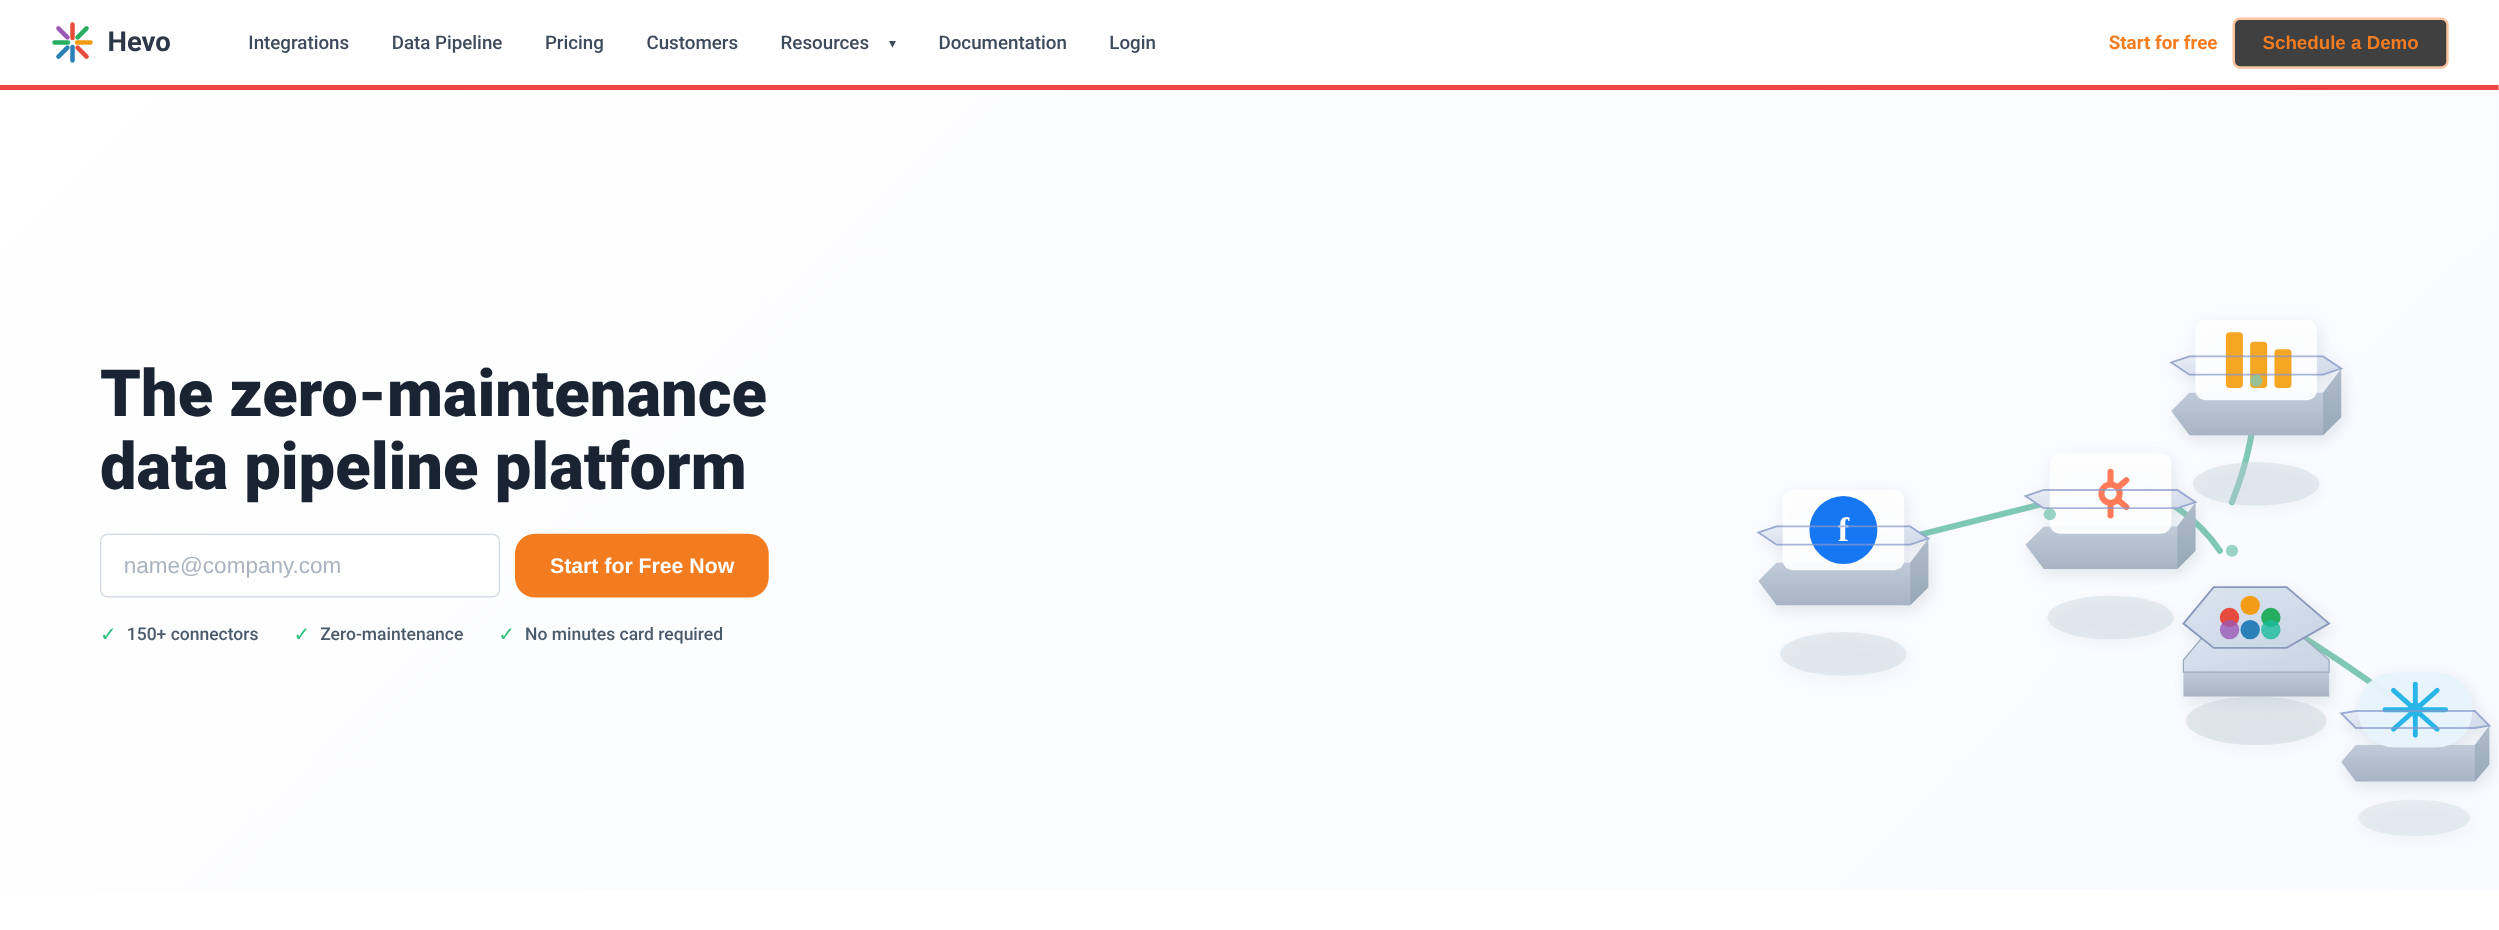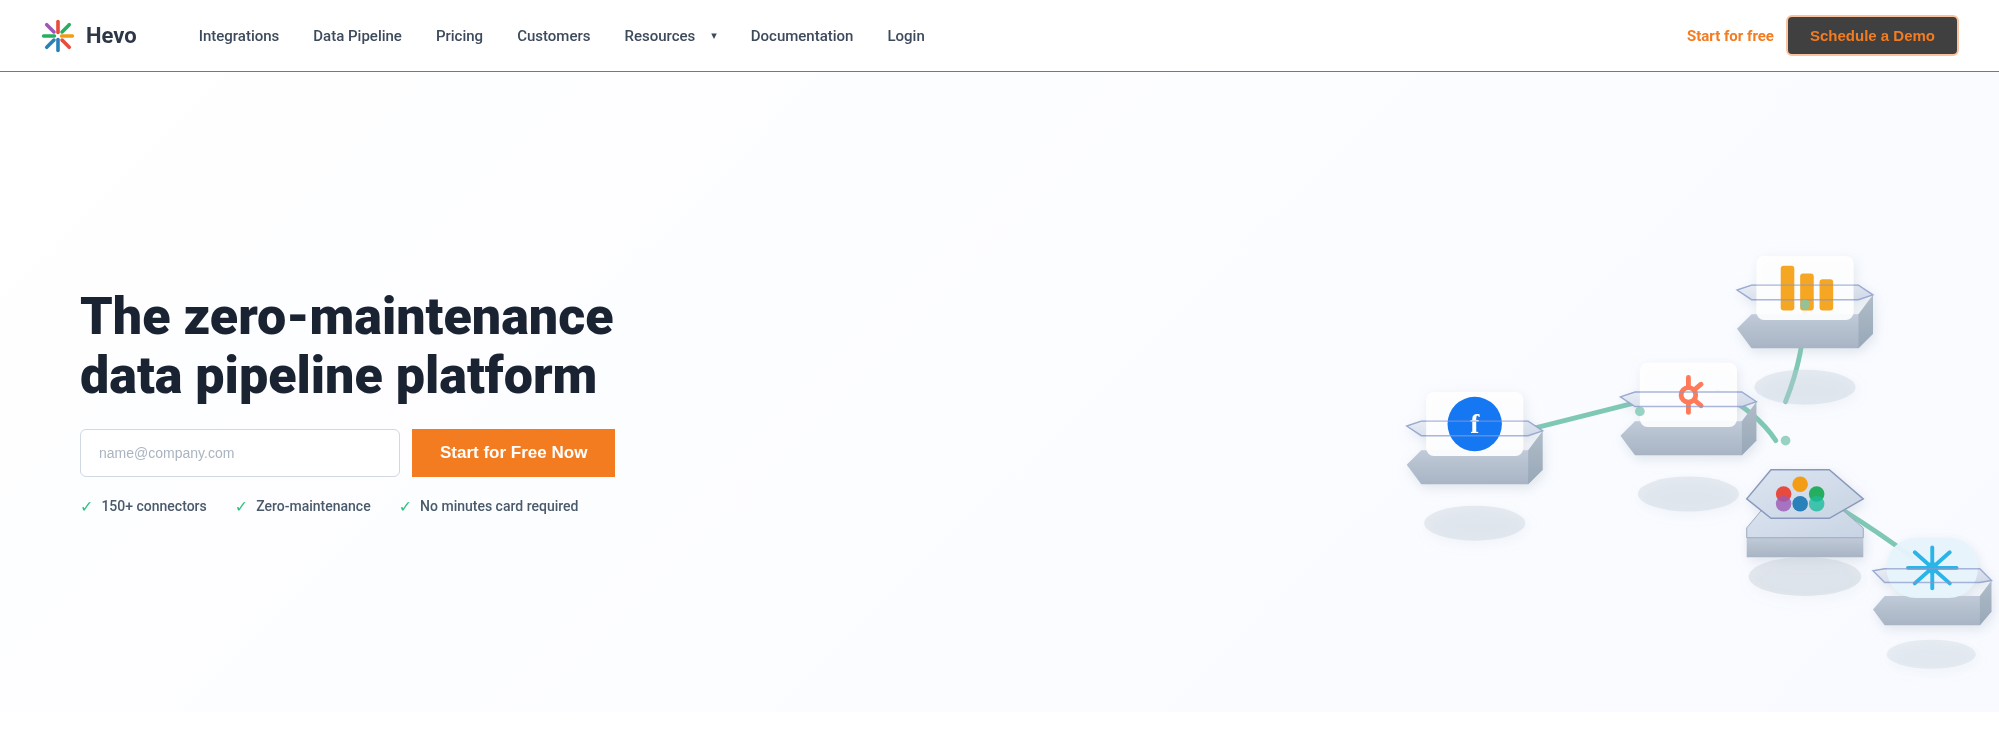--- a/index.html
+++ b/index.html
@@ -1,21 +1,21 @@
 <!DOCTYPE html>
 <html><head>
   <meta charset="utf-8">
   <style>
     * { margin: 0; padding: 0; box-sizing: border-box; }
     body { font-family: -apple-system, BlinkMacSystemFont, 'Segoe UI', Roboto, sans-serif; background: #fff; overflow-x: hidden; }
     
     
     nav {
       display: flex; align-items: center; padding: 0 40px;
-      height: 72px; border-bottom: 1px solid #ef4444;
+      height: 72px; border-bottom: 4px solid #ef4444;
       position: relative; z-index: 10; background: #fff;
     }
     .logo { display: flex; align-items: center; gap: 10px; margin-right: 48px; text-decoration: none; }
     .logo-text { font-size: 22px; font-weight: 700; color: #2d3748; }
     .nav-links { display: flex; align-items: center; gap: 6px; flex: 1; }
     .nav-link {
       font-size: 15px; color: #3d4a5c; text-decoration: none; padding: 8px 14px;
       cursor: pointer; font-weight: 500;
     }
     .nav-resources { display: flex; align-items: center; gap: 16px; }
@@ -34,26 +34,26 @@
       padding: 60px 80px 40px 80px;
       min-height: 640px; position: relative; overflow: hidden;
       background: linear-gradient(135deg, #fff 0%, #f8faff 100%);
     }
     .hero-content { max-width: 580px; z-index: 2; }
     .hero-title { font-size: 52px; font-weight: 900; color: #1a2332; line-height: 1.12; margin-bottom: 24px; }
     .hero-subtitle { font-size: 17px; color: #5a6a7e; line-height: 1.6; margin-bottom: 44px; max-width: 460px; }
     .email-form { display: flex; gap: 12px; margin-bottom: 20px; }
     .email-input {
       flex: 1; max-width: 320px; padding: 14px 18px; border: 1.5px solid #d0d8e4;
-      border-radius: 6px; font-size: 14px; color: #aab; outline: none;
+      border-radius: 6px; font-size: 18px; color: #aab; outline: none;
     }
     .email-input::placeholder { color: #aab4c0; }
     .btn-cta {
       background: #f47c20; color: #fff; border: none; padding: 14px 28px;
-      border-radius: 0; font-size: 17px; font-weight: 700; cursor: pointer;
+      border-radius: 16px; font-size: 17px; font-weight: 700; cursor: pointer;
       white-space: nowrap;
     }
     .trust-badges { display: flex; gap: 28px; align-items: center; flex-wrap: wrap; }
     .badge { display: flex; align-items: center; gap: 8px; font-size: 14px; color: #4a5a6a; font-weight: 500; }
     .check-icon { color: #2ec27e; font-size: 16px; }
 
     
     .hero-illustration {
       position: absolute; right: -20px; top: 0; bottom: 0;
       width: 700px; display: flex; align-items: center; justify-content: center;

